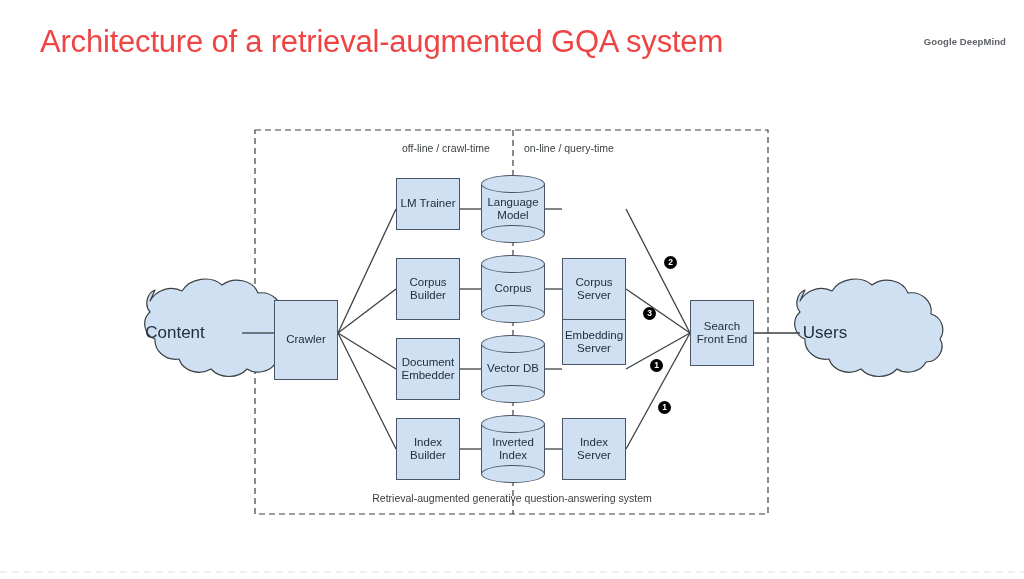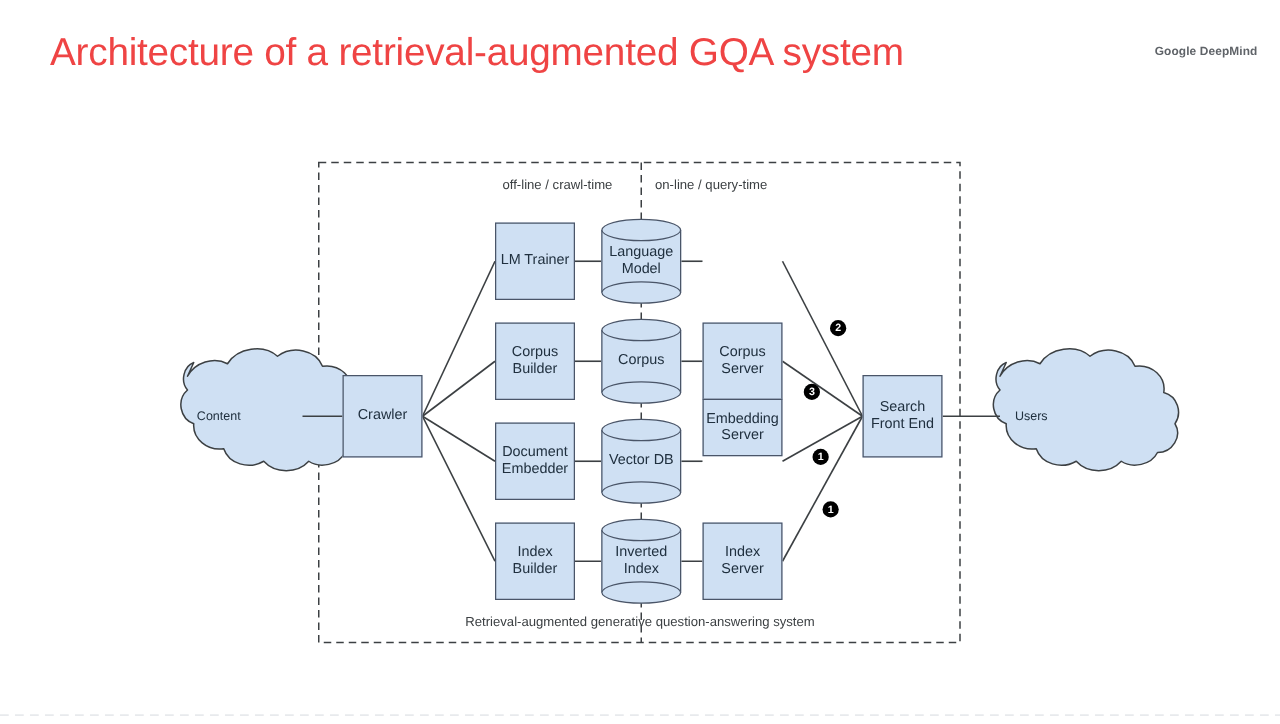--- a/index.html
+++ b/index.html
@@ -116,21 +116,21 @@
   
   .cloud {
     position: absolute;
   }
   .cloud-label {
     position: absolute;
     left: 0; right: 0; top: 0; bottom: 0;
     display: flex;
     align-items: center;
     justify-content: center;
-    font-size: 10px;
+    font-size: 17px;
     color: #20303f;
     z-index: 3;
   }
 
   
   .phase-label {
     position: absolute;
     font-size: 10.5px;
     color: #3c4043;
     white-space: nowrap;
@@ -236,23 +236,23 @@
   <div class="phase-label" style="left:402px; top:142px;text-align:center;">off-line / crawl-time</div>
   <div class="phase-label" style="left:524px; top:142px;">on-line / query-time</div>
 
   <div class="cloud" style="left:110px; top:292px; width:130px; height:82px;">
     <div class="cloud-label">Content</div>
   </div>
   <div class="cloud" style="left:760px; top:292px; width:130px; height:82px;">
     <div class="cloud-label">Users</div>
   </div>
 
-  <div class="node-box" style="left:274px; top:300px; width:64px; height:66px;">Crawler</div>
-
-  <div class="node-box" style="left:396px; top:178px; width:64px; height:62px;">LM Trainer</div>
+  <div class="node-box" style="left:274px; top:300px; width:64px; height:80px;">Crawler</div>
+
+  <div class="node-box" style="left:396px; top:178px; width:64px; height:52px;">LM Trainer</div>
 
   <div class="cyl" style="left:481px; top:175px; width:64px; height:68px;">
     <div class="cyl-body"></div>
     <div class="cyl-bottom"></div>
     <div class="cyl-top"></div>
     <div class="cyl-label">Language
 Model</div>
   </div>
 
 

